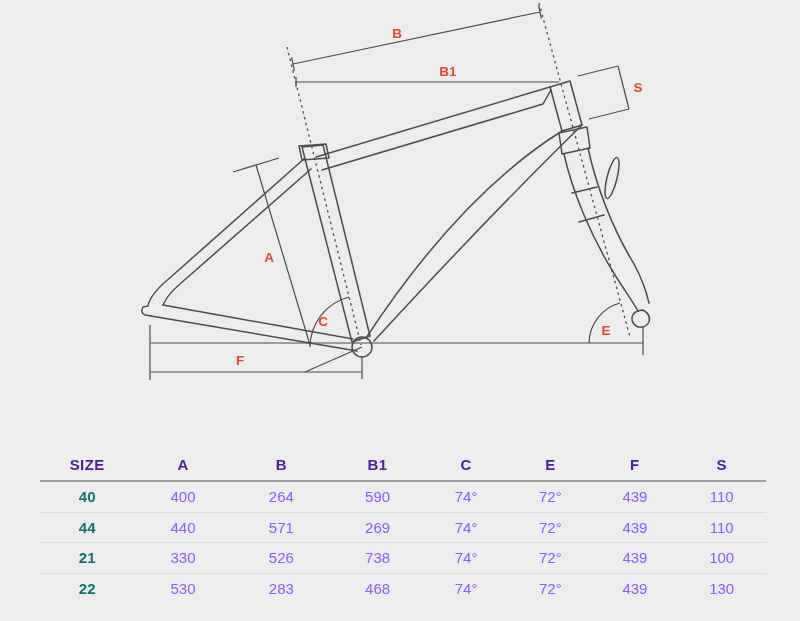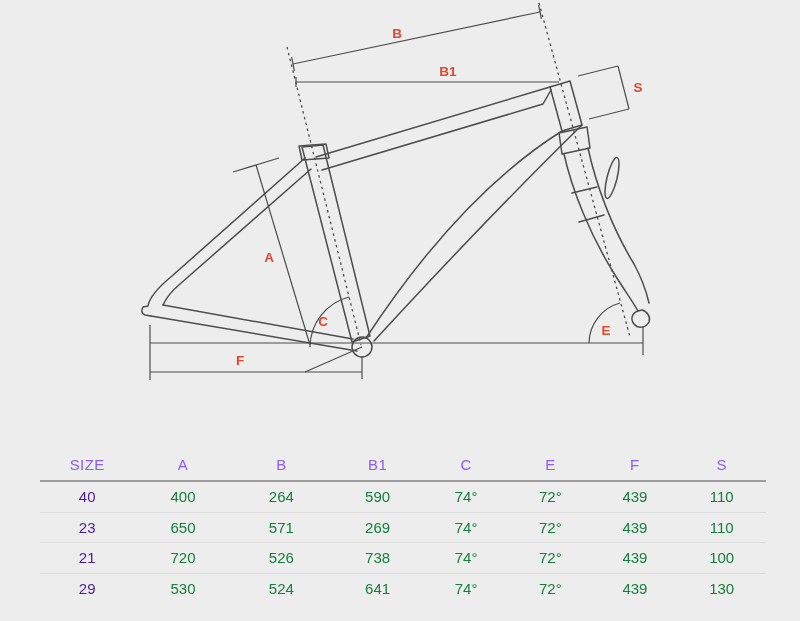--- a/index.html
+++ b/index.html
@@ -14,28 +14,28 @@
     font-weight:bold;font-size:13.5px;fill:#e2472f;
   }
   .geo-table{position:absolute;left:40px;top:449px;width:726px;}
   .t-grid{
     display:grid;
     grid-template-columns:13% 13.4% 13.7% 12.8% 11.6% 11.6% 11.7% 12.2%;
     align-items:center;
   }
   .t-head{height:31px;}
   .t-head span{
-    text-align:center;color:#8b5cf6;font-weight:normal;font-size:15px;
+    text-align:center;color:#4c1d95;font-weight:bold;font-size:15px;
     letter-spacing:.4px;
   }
   .t-divider{border-top:2px solid #9c9c9c;}
   .t-row{height:29.5px;border-bottom:1px solid #dcdcdc;}
   .t-row:last-child{border-bottom:none;}
-  .t-row span{text-align:center;font-size:15px;color:#15803d;}
-  .t-row .size-cell{color:#4c1d95;font-weight:normal;}
+  .t-row span{text-align:center;font-size:15px;color:#8b5cf6;}
+  .t-row .size-cell{color:#0f766e;font-weight:bold;}
 </style>
 </head>
 <body>
 
 <div class="diagram-wrap">
   <svg width="800" height="450" viewBox="0 0 800 450">
 
     <g stroke="#4d4d4d" stroke-width="1.3" fill="none" stroke-dasharray="2.5,3.5">
       <path d="M287,47 L361,345"></path>
       <path d="M539,3 L630,337"></path>
@@ -132,42 +132,42 @@
     <span class="size-cell">40</span>
     <span>400</span>
     <span>264</span>
     <span>590</span>
     <span>74°</span>
     <span>72°</span>
     <span>439</span>
     <span>110</span>
   </div>
   <div class="t-grid t-row">
-    <span class="size-cell">23</span>
-    <span>650</span>
+    <span class="size-cell">44</span>
+    <span>440</span>
     <span>571</span>
     <span>269</span>
     <span>74°</span>
     <span>72°</span>
     <span>439</span>
     <span>110</span>
   </div>
   <div class="t-grid t-row">
     <span class="size-cell">21</span>
-    <span>720</span>
+    <span>330</span>
     <span>526</span>
     <span>738</span>
     <span>74°</span>
     <span>72°</span>
     <span>439</span>
     <span>100</span>
   </div>
   <div class="t-grid t-row">
-    <span class="size-cell">29</span>
+    <span class="size-cell">22</span>
     <span>530</span>
-    <span>524</span>
-    <span>641</span>
+    <span>283</span>
+    <span>468</span>
     <span>74°</span>
     <span>72°</span>
     <span>439</span>
     <span>130</span>
   </div>
 </div>
 
 </body></html>

